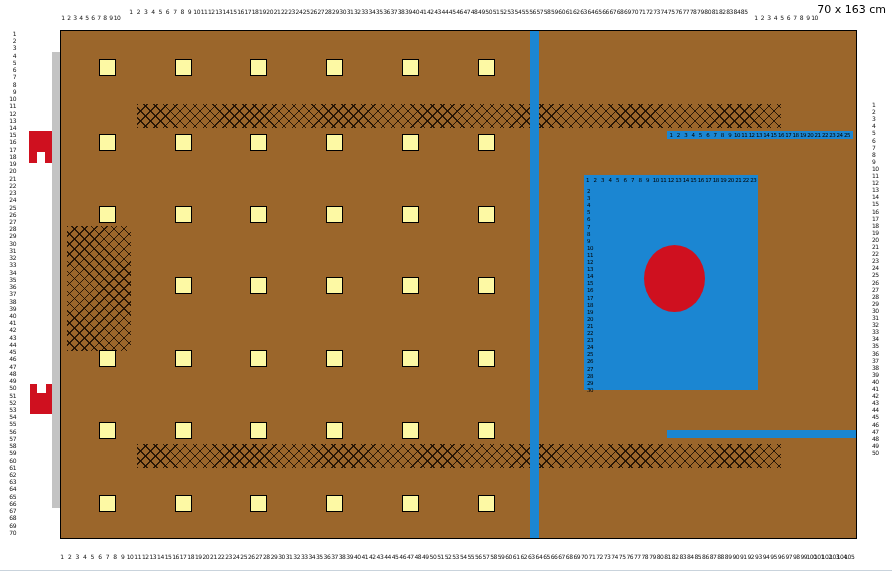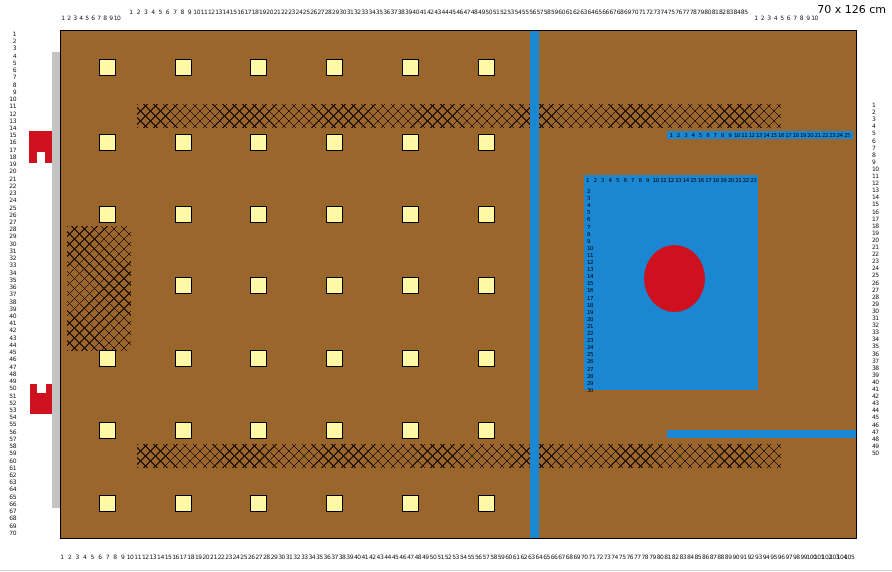--- a/index.html
+++ b/index.html
@@ -13,21 +13,21 @@
   .sq{position:absolute;border:1px solid #000;}
   .clip{position:absolute;}
   .notch{position:absolute;background:#fff;}
   .bar-num,.panel-num{position:absolute;font-size:5.5px;line-height:6px;color:#000;white-space:nowrap;letter-spacing:-0.5px;}
   #bottom-edge{position:absolute;left:0;bottom:1px;width:892px;height:1px;background:#c9d3dc;}
 </style>
 </head>
 <body>
 
 <div id="stage">
-  <div id="size-label">70 x 126 cm</div>
+  <div id="size-label">70 x 163 cm</div>
   <div id="canvas" style="left: 60px; top: 30px; width: 795px; height: 507px; background: rgb(155, 102, 43);">
       <div class="hatch" style="position: absolute; left: 76px; top: 73px; width: 644px; height: 24px;"></div>
       <div class="hatch" style="position: absolute; left: 76px; top: 413px; width: 644px; height: 24px;"></div>
       <div class="hatch" style="position: absolute; left: 6px; top: 195px; width: 64px; height: 125px;"></div>
       <div style="position: absolute; left: 469px; top: 0px; width: 9px; height: 507px; background: rgb(27, 134, 210);"></div>
       <div class="sq" style="position: absolute; left: 38px; top: 28px; width: 15px; height: 15px; background: rgb(253, 249, 164);"></div>
       <div class="sq" style="position: absolute; left: 114px; top: 28px; width: 15px; height: 15px; background: rgb(253, 249, 164);"></div>
       <div class="sq" style="position: absolute; left: 189px; top: 28px; width: 15px; height: 15px; background: rgb(253, 249, 164);"></div>
       <div class="sq" style="position: absolute; left: 265px; top: 28px; width: 15px; height: 15px; background: rgb(253, 249, 164);"></div>
       <div class="sq" style="position: absolute; left: 341px; top: 28px; width: 15px; height: 15px; background: rgb(253, 249, 164);"></div>

